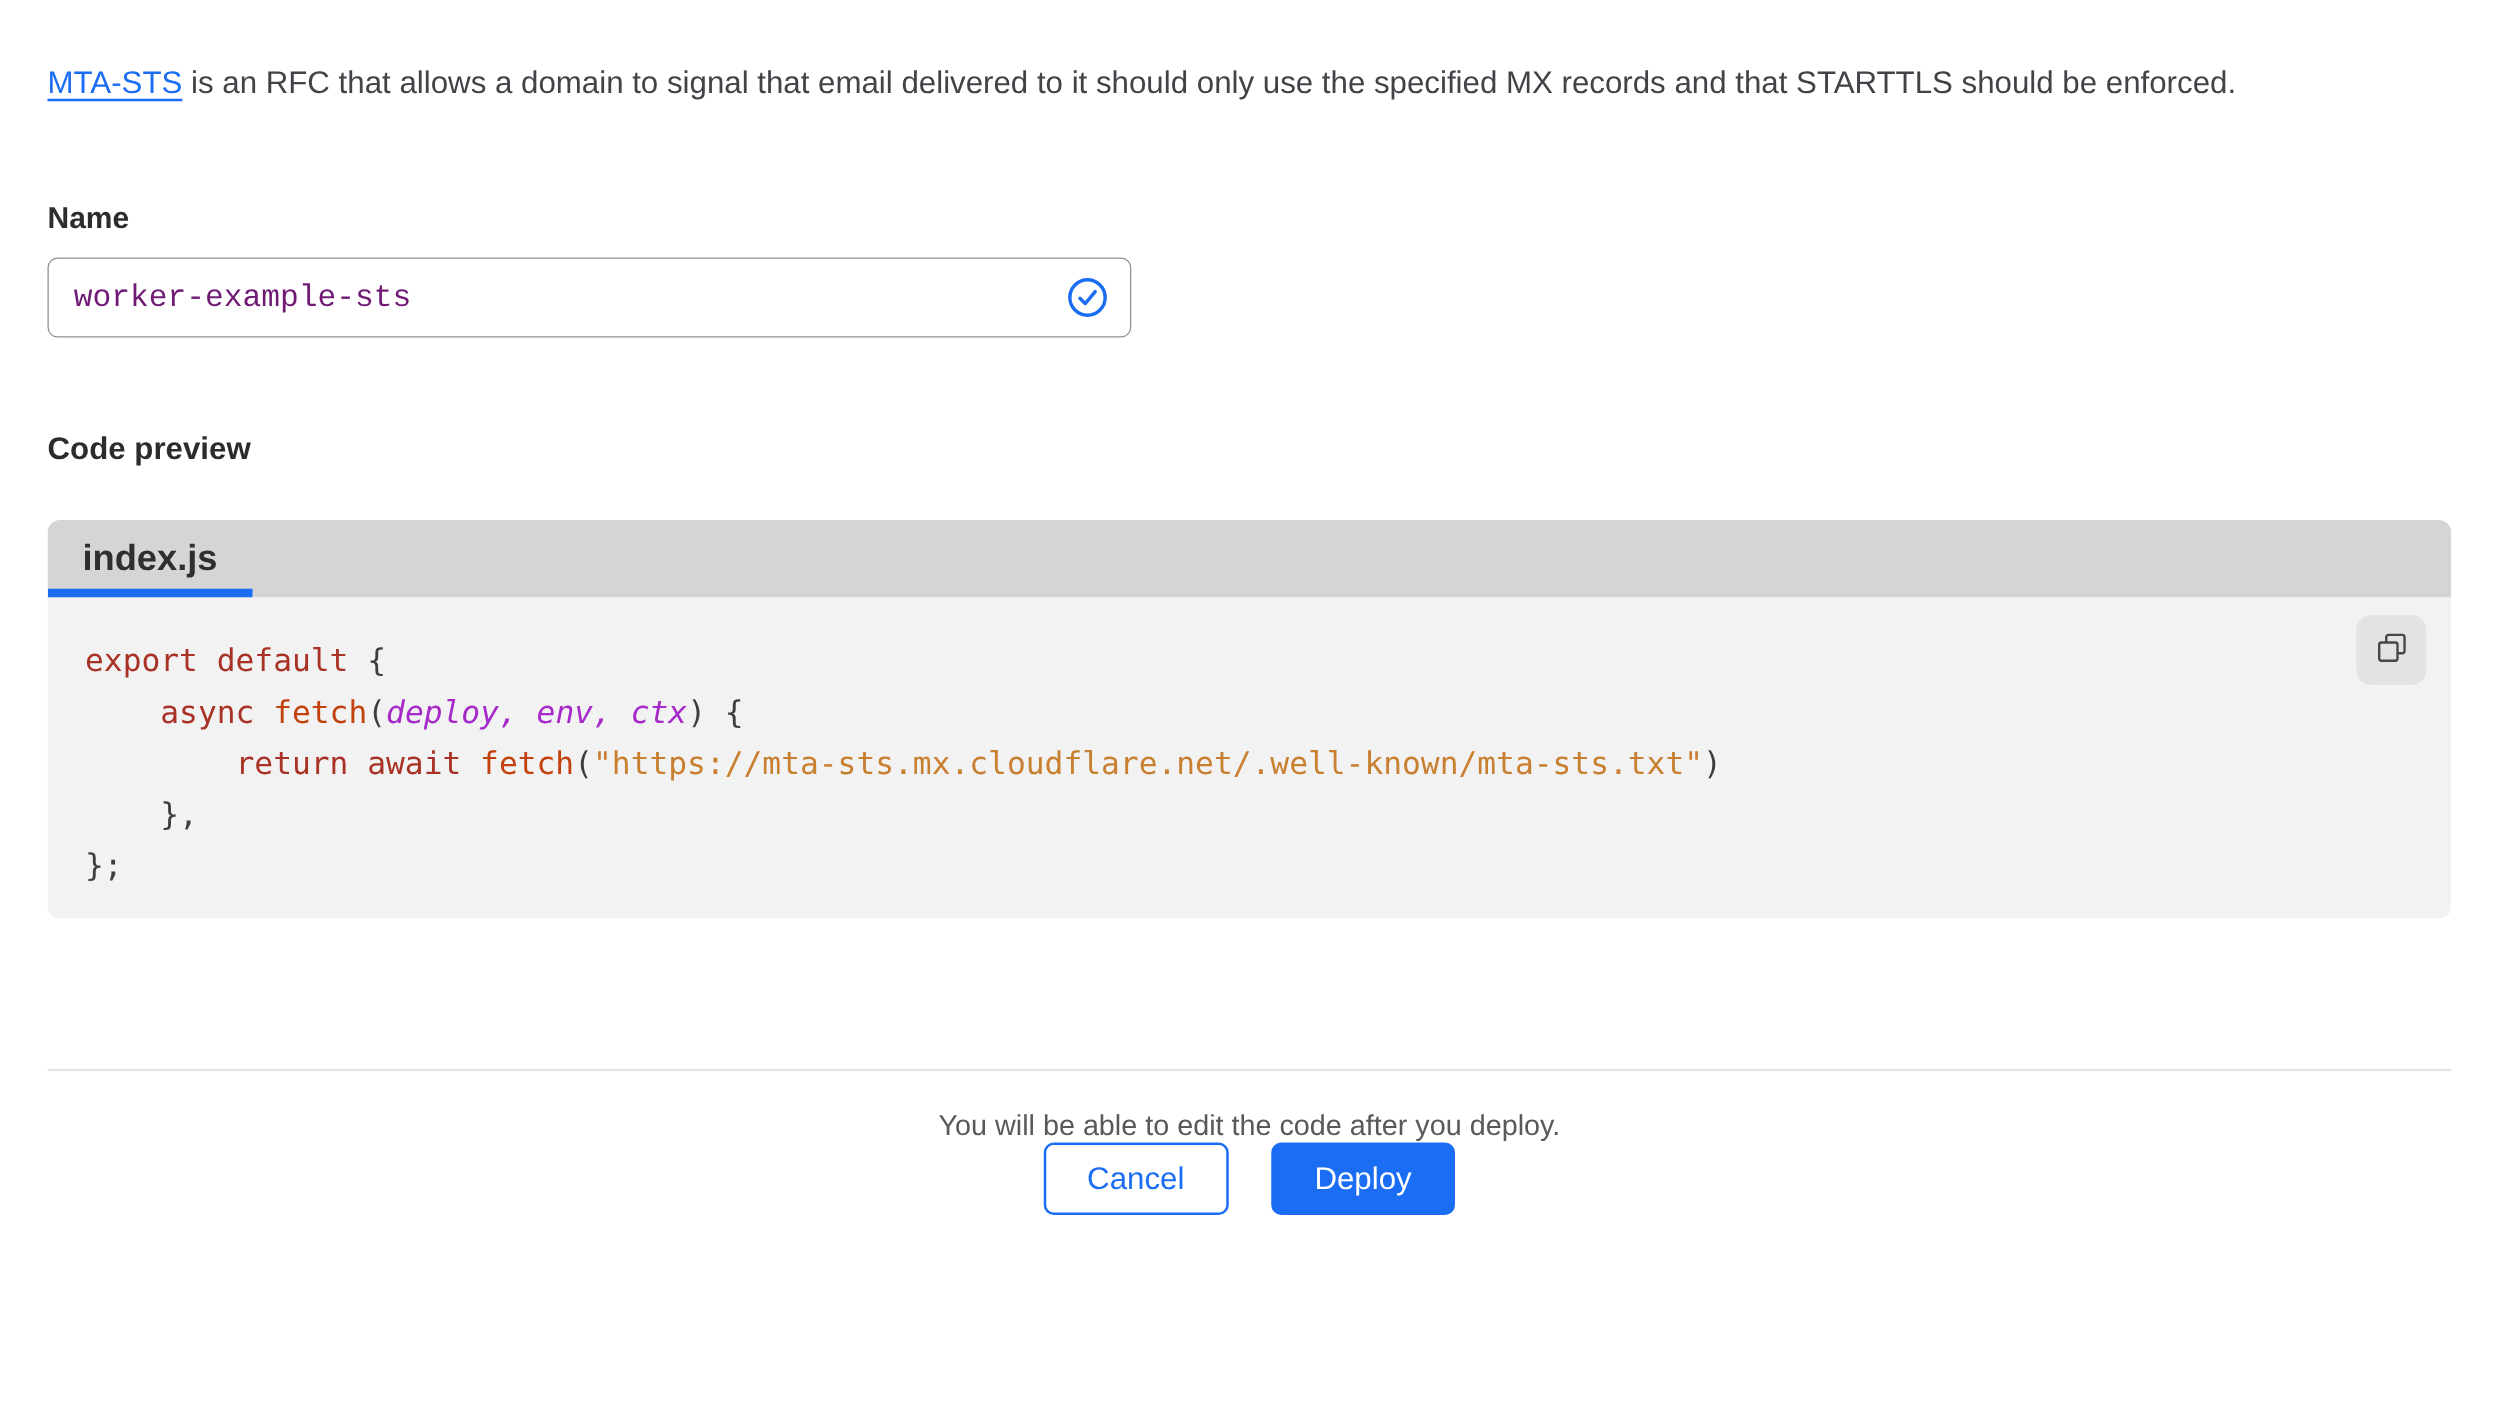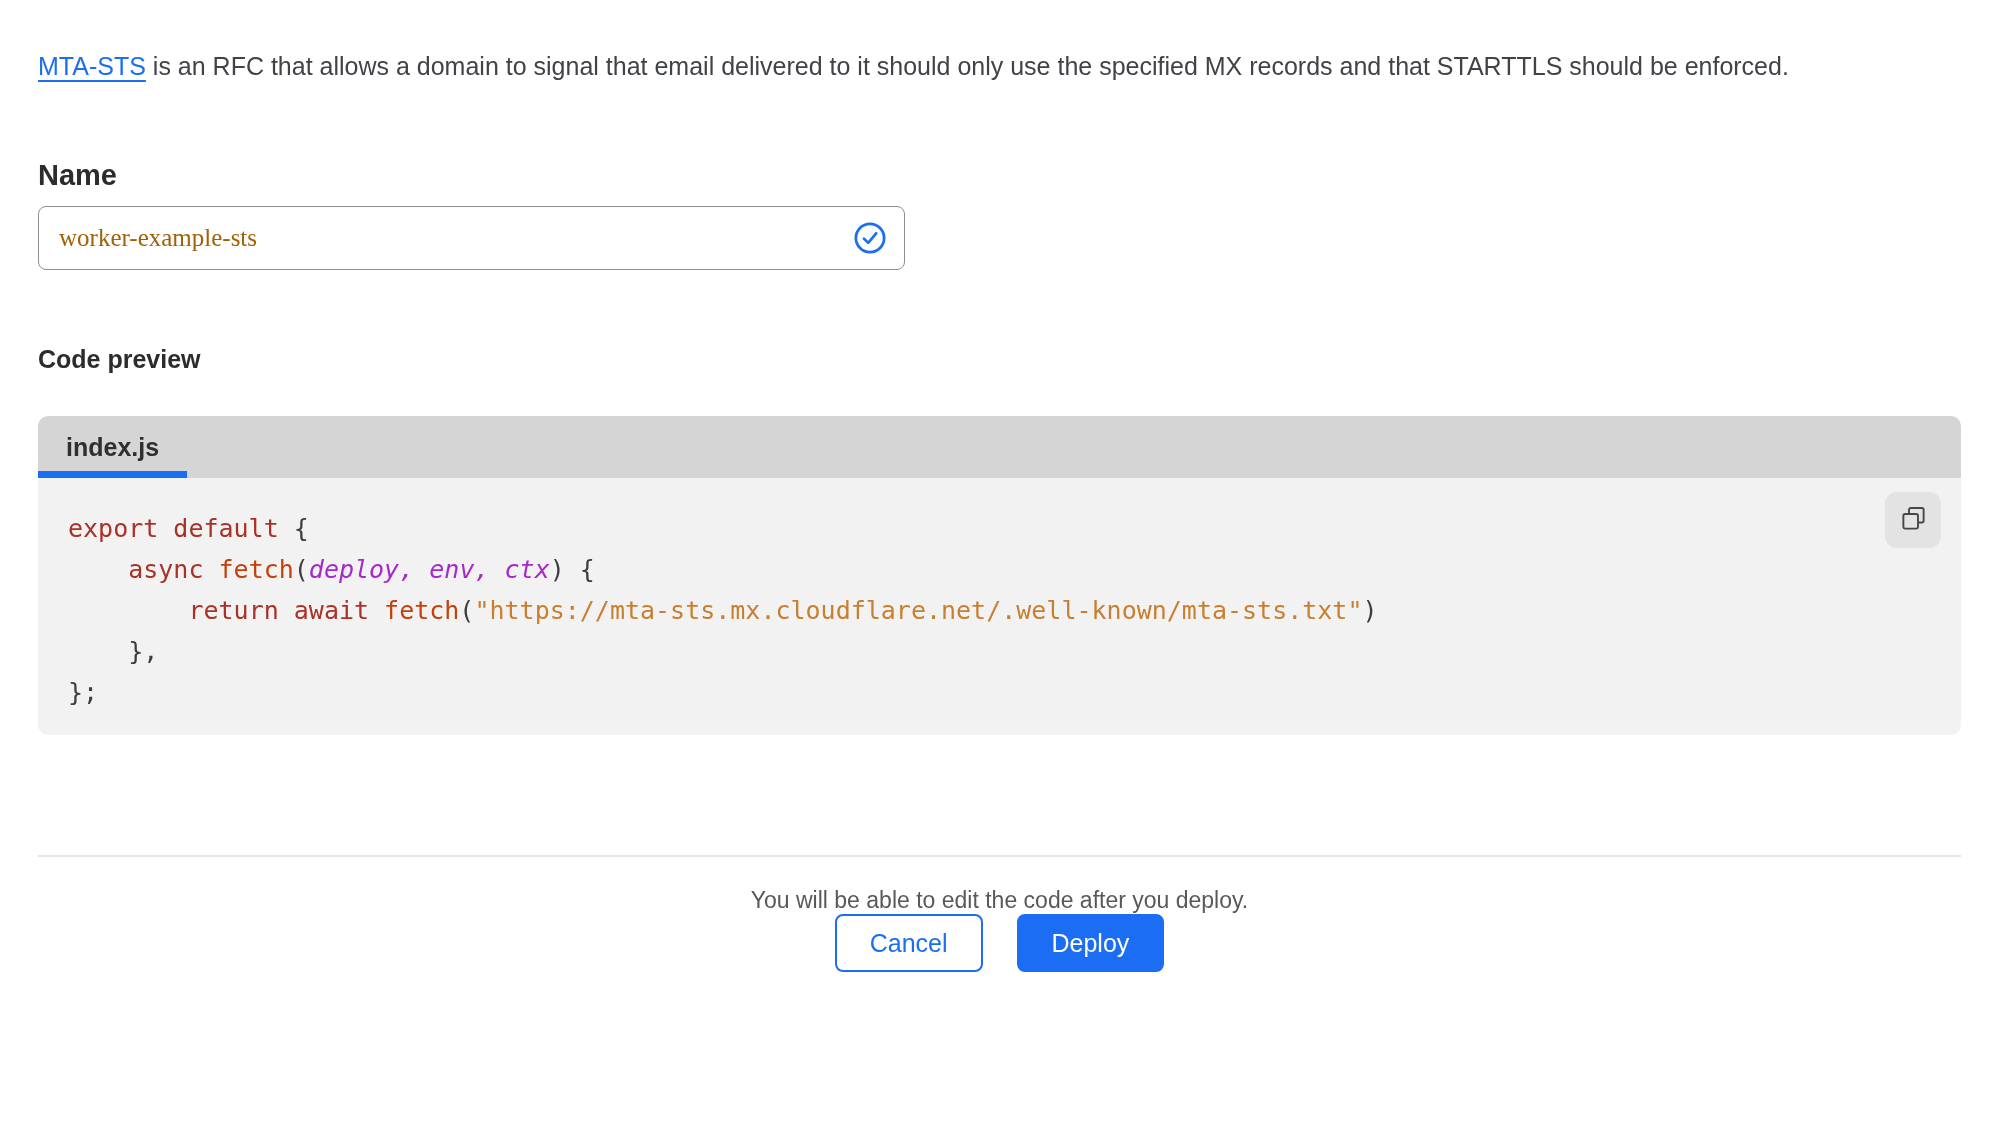--- a/index.html
+++ b/index.html
@@ -32,40 +32,40 @@
   .description a {
     color: #1b6ef3;
     text-decoration: underline;
     text-decoration-thickness: 2px;
     text-underline-offset: 5px;
     cursor: pointer;
   }
 
   .field-label {
     margin-top: 72px;
-    font-size: 29px;
+    font-size: 24px;
     line-height: 30px;
     font-weight: bold;
     color: #2c2c2e;
   }
 
   .input-wrap {
     margin-top: 16px;
     position: relative;
     width: 867px;
     height: 64px;
   }
   .input-wrap input {
     width: 100%; height: 100%;
     border: 1.5px solid #8f8f8f;
     border-radius: 8px;
     padding: 0 60px 0 20px;
     font-size: 25px;
-    font-family: Liberation Serif, serif;
-    color: #a16207;
+    font-family: Liberation Mono, monospace;
+    color: #701a75;
     background: #fff;
     outline: none;
   }
   .input-valid-icon {
     position: absolute;
     right: 18px; top: 50%;
     transform: translateY(-50%);
     width: 34px; height: 34px;
     display: flex; align-items: center; justify-content: center;
   }
@@ -87,21 +87,21 @@
   .tabbar {
     height: 62px;
     background: #d5d5d5;
     display: flex;
     align-items: stretch;
   }
   .tab {
     padding: 0 28px;
     display: flex;
     align-items: center;
-    font-size: 25px;
+    font-size: 29px;
     font-weight: bold;
     color: #2f2f2f;
     box-shadow: inset 0 -7px 0 #1b6ef3;
     cursor: pointer;
   }
   .code-area {
     position: relative;
     background: #f2f2f2;
     padding: 30px 90px 22px 30px;
     min-height: 252px;

